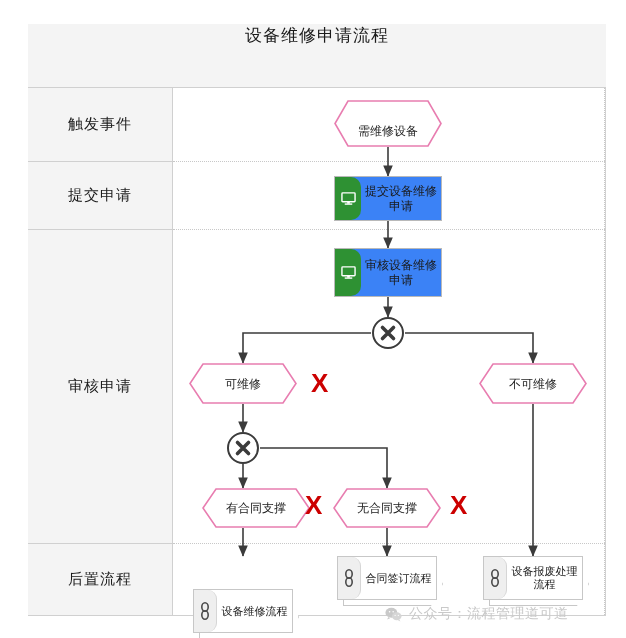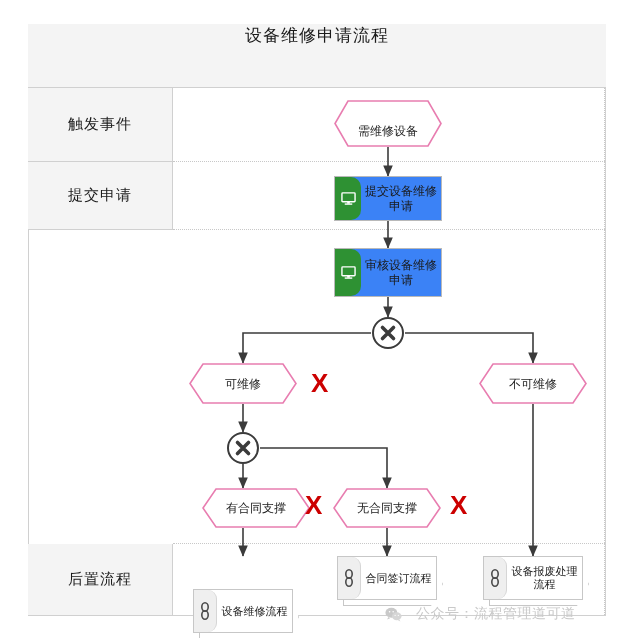--- a/index.html
+++ b/index.html
@@ -209,38 +209,39 @@
     color: #cc0000;
     font-family: "Liberation Sans", sans-serif;
     line-height: 1;
   }
 
   
   .watermark {
     position: absolute;
     display: flex;
     align-items: center;
-    gap: 14px;
+    gap: 7px;
     color: #c9c9c9;
     font-size: 14px;
     letter-spacing: 0.5px;
   }
 </style>
 </head>
 <body>
 
 <div id="page">
 
   <div class="frame"></div>
   <div class="title-row">
     <div class="title-text">设备维修申请流程</div>
   </div>
 
   <div class="lane-label" style="top:162px;height:68px;">提交申请</div>
   <div class="lane-label" style="top:88px;height:74px;">触发事件</div>
+  <div class="lane-label" style="top:230px;height:314px;">审核申请</div>
   <div class="lane-label last" style="top:544px;height:71px;">后置流程</div>
 
   <div class="lane-body" style="top:88px;height:74px;"></div>
   <div class="lane-body" style="top:162px;height:68px;"></div>
   <div class="lane-body" style="top:230px;height:314px;"></div>
   <div class="lane-body last" style="top:544px;height:71px;"></div>
   <div class="lane-right-dots" style="top:88px;height:527px;"></div>
 
   <svg class="edges" viewBox="0 0 626 638">
     <defs>

